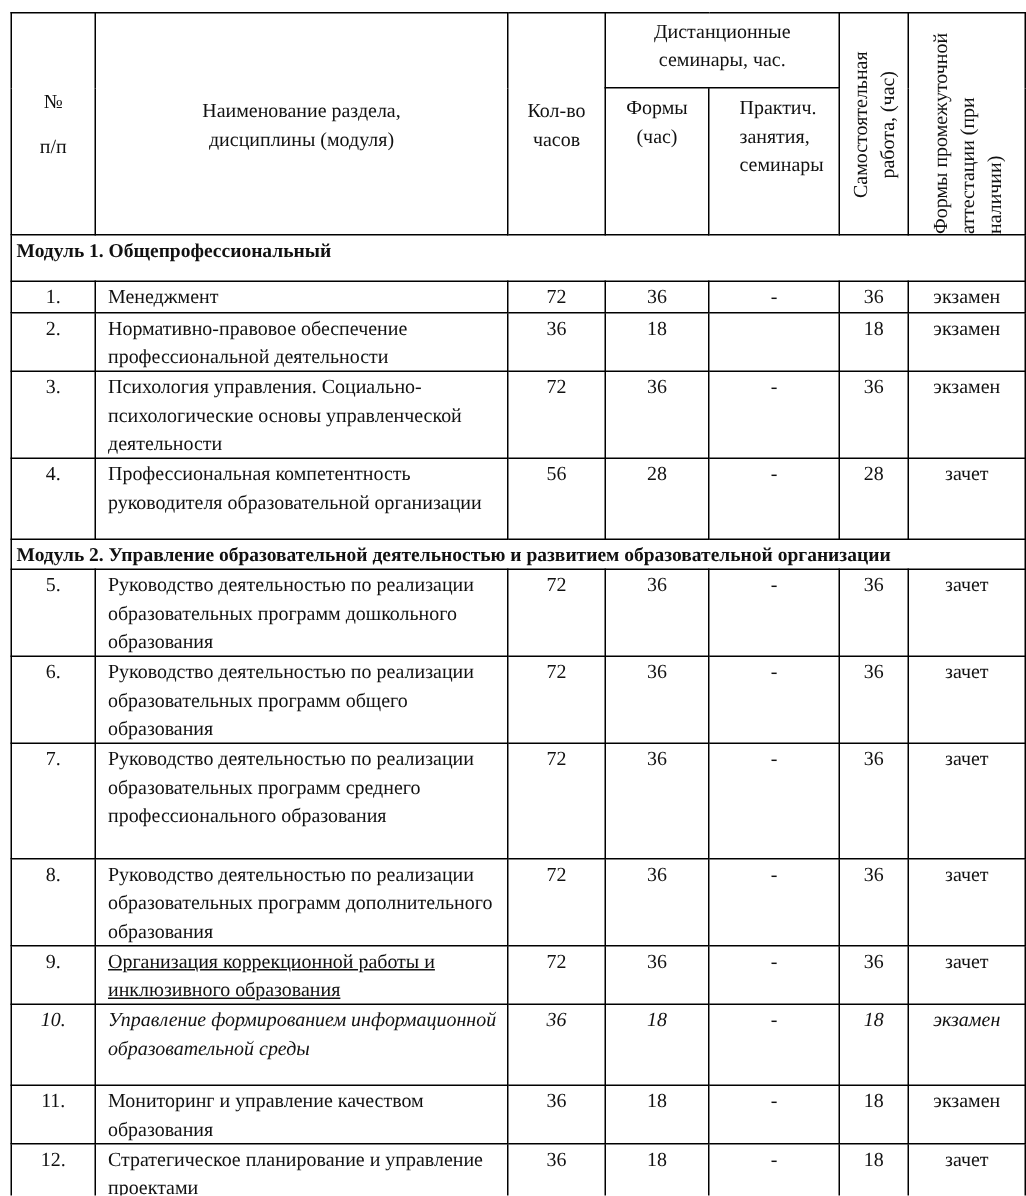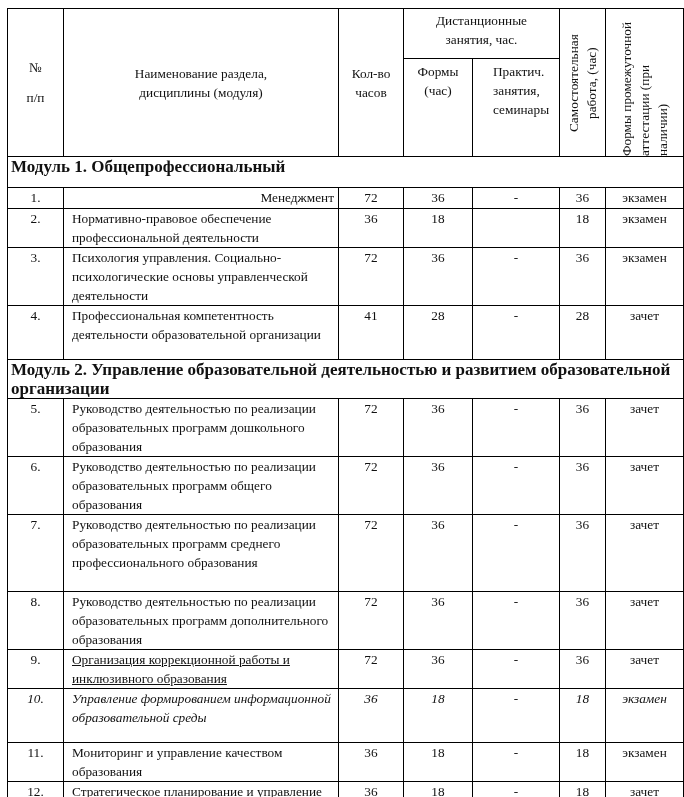--- a/index.html
+++ b/index.html
@@ -3,21 +3,21 @@
 <meta charset="utf-8">
 <style>
   html, body { margin: 0; padding: 0; background: #ffffff; }
   body { width: 684px; height: 797px; overflow: hidden; position: relative;
          font-family: "Liberation Serif", "DejaVu Serif", serif; color: #111; }
   table { position: absolute; left: 7px; top: 8px; border-collapse: collapse;
           table-layout: fixed; width: 676px; font-size: 13.3px; line-height: 19px; }
   td, th { border: 1.5px solid #000; padding: 0 6px; vertical-align: top; font-weight: normal; }
   th { vertical-align: middle; text-align: center; }
   .c { text-align: center; }
-  .mod td { font-weight: bold; font-size: 17px; padding-left: 3px; }
+  .mod td { font-weight: bold; font-size: 13px; padding-left: 3px; }
   .vert { writing-mode: vertical-rl; transform: rotate(180deg); text-align: center;
           margin: 0 auto; height: 140px; line-height: 18px; }
   .h-no { line-height: 22px; }
 </style>
 </head>
 <body>
 
 <table>
   <colgroup>
     <col style="width:56px">
@@ -35,40 +35,40 @@
         <div style="margin-top:8px">п/п</div>
       </th>
       <th rowspan="2">
         <div>Наименование раздела,</div>
         <div>дисциплины (модуля)</div>
       </th>
       <th rowspan="2">
         <div>Кол-во</div>
         <div>часов</div>
       </th>
-      <th colspan="2" style="vertical-align:top;padding:2px 20px 0">Дистанционные занятия, час.</th>
+      <th colspan="2" style="vertical-align:top;padding:2px 20px 0">Дистанционные семинары, час.</th>
       <th rowspan="2" style="padding:0">
         <div class="vert">Самостоятельная работа, (час)</div>
       </th>
       <th rowspan="2" style="padding:0">
         <div class="vert" style="height:146px;text-align:left">Формы промежуточной аттестации (при наличии)</div>
       </th>
     </tr>
     <tr style="height:98px">
       <th style="vertical-align:top;padding:3px 8px 0">Формы (час)</th>
       <th style="vertical-align:top;padding:3px 20px 0">Практич. занятия, семинары</th>
     </tr>
   </thead>
   <tbody id="tbody">
       <tr class="mod" style="height: 31px;">
         <td colspan="7" style="vertical-align: top;">Модуль 1. Общепрофессиональный</td>
       </tr>
       <tr style="height: 21px;">
         <td class="c">1.</td>
-        <td style="padding: 0px 4px 0px 8px; text-align: right;">Менеджмент</td>
+        <td style="padding: 0px 4px 0px 8px;">Менеджмент</td>
         <td class="c">72</td>
         <td class="c">36</td>
         <td class="c">-</td>
         <td class="c">36</td>
         <td class="c">экзамен</td>
       </tr>
       <tr style="height: 39px;">
         <td class="c">2.</td>
         <td style="padding: 0px 4px 0px 8px;">Нормативно-правовое обеспечение профессиональной деятельности</td>
         <td class="c">36</td>
@@ -81,22 +81,22 @@
         <td class="c">3.</td>
         <td style="padding: 0px 4px 0px 8px;">Психология управления. Социально-психологические основы управленческой деятельности</td>
         <td class="c">72</td>
         <td class="c">36</td>
         <td class="c">-</td>
         <td class="c">36</td>
         <td class="c">экзамен</td>
       </tr>
       <tr style="height: 54px;">
         <td class="c">4.</td>
-        <td style="padding: 0px 4px 0px 8px;">Профессиональная компетентность деятельности образовательной организации</td>
-        <td class="c">41</td>
+        <td style="padding: 0px 4px 0px 8px;">Профессиональная компетентность руководителя образовательной организации</td>
+        <td class="c">56</td>
         <td class="c">28</td>
         <td class="c">-</td>
         <td class="c">28</td>
         <td class="c">зачет</td>
       </tr>
       <tr class="mod" style="height: 20px;">
         <td colspan="7">Модуль 2. Управление образовательной деятельностью и развитием образовательной организации</td>
       </tr>
       <tr style="height: 57px;">
         <td class="c">5.</td>

